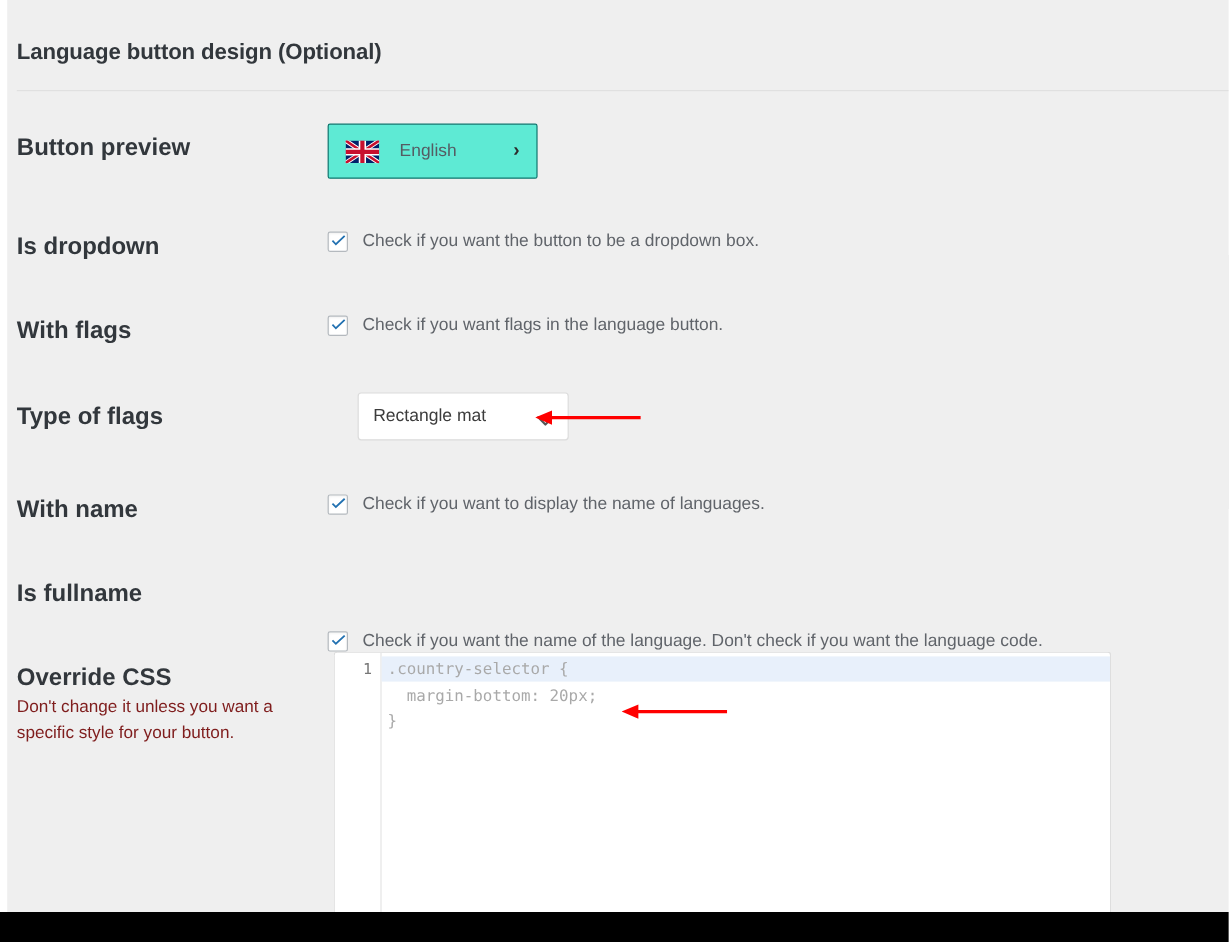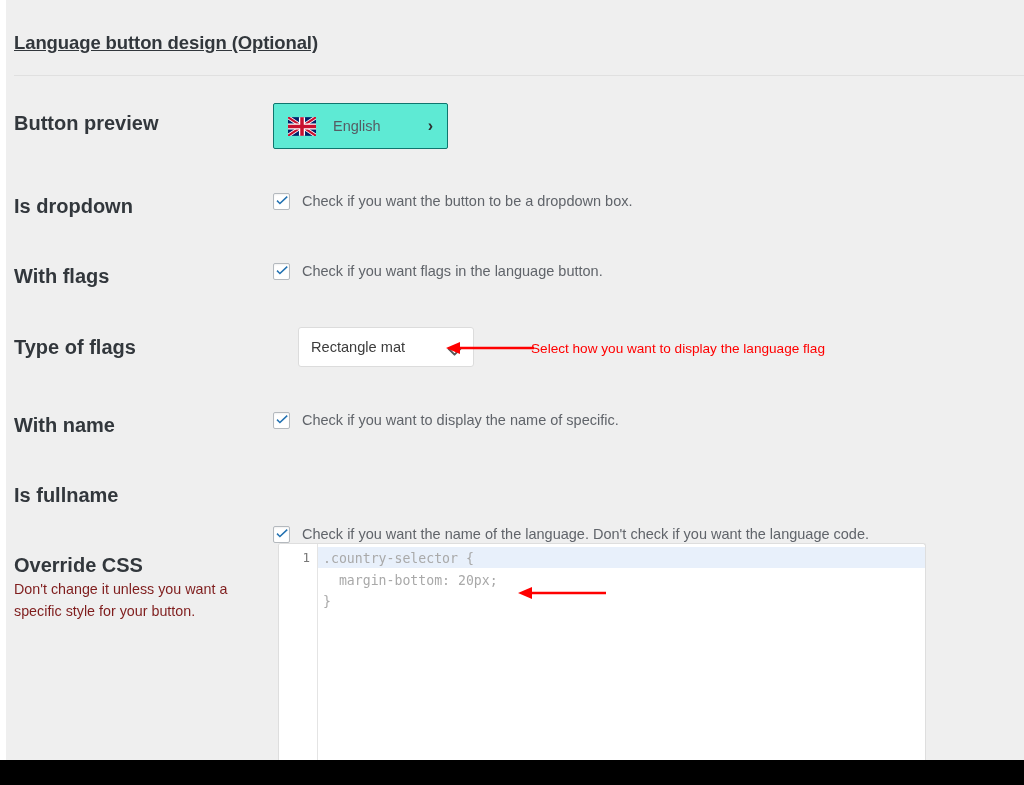--- a/index.html
+++ b/index.html
@@ -43,21 +43,20 @@
   }
 
   .section-title {
     position: absolute;
     left: 8px;
     top: 32px;
     font-size: 18.5px;
     font-weight: bold;
     color: #32373c;
     letter-spacing: -0.1px;
-    text-decoration: underline;
   }
 
   .divider {
     position: absolute;
     left: 8px;
     top: 75px;
     width: 1010px;
     height: 1px;
     background: #e0e0e0;
   }
@@ -313,32 +312,31 @@
         </div>
       </div>
     </div>
 
     <div class="anno-arrow" style="left:440px; top:340px; width:88px;">
       <svg width="88" height="16" viewBox="0 0 88 16">
         <line x1="12" y1="8" x2="88" y2="8" stroke="#ff0000" stroke-width="2.6"></line>
         <path d="M0,8 L14,2 L14,14 Z" fill="#ff0000"></path>
       </svg>
     </div>
-    <div class="anno" style="left:525px; top:341px;">Select how you want to display the language flag</div>
 
     <div class="row" style="top:414px;">
       <div class="row-label">With name</div>
       <div class="row-field" style="top:-3px;">
         <label class="cb-wrap">
           <span class="checkbox">
             <svg viewBox="0 0 20 20">
               <path d="M6.5 11.2 L3.4 8.1 L2 9.5 L6.5 14 L17 4.2 L15.6 2.8 Z" fill="#2271b1"></path>
             </svg>
           </span>
-          <span class="cb-text">Check if you want to display the name of specific.</span>
+          <span class="cb-text">Check if you want to display the name of languages.</span>
         </label>
       </div>
     </div>
 
     <div class="row" style="top:484px;">
       <div class="row-label">Is fullname</div>
       <div class="row-field" style="top:-3px;margin-top:44px;">
         <label class="cb-wrap">
           <span class="checkbox">
             <svg viewBox="0 0 20 20">

